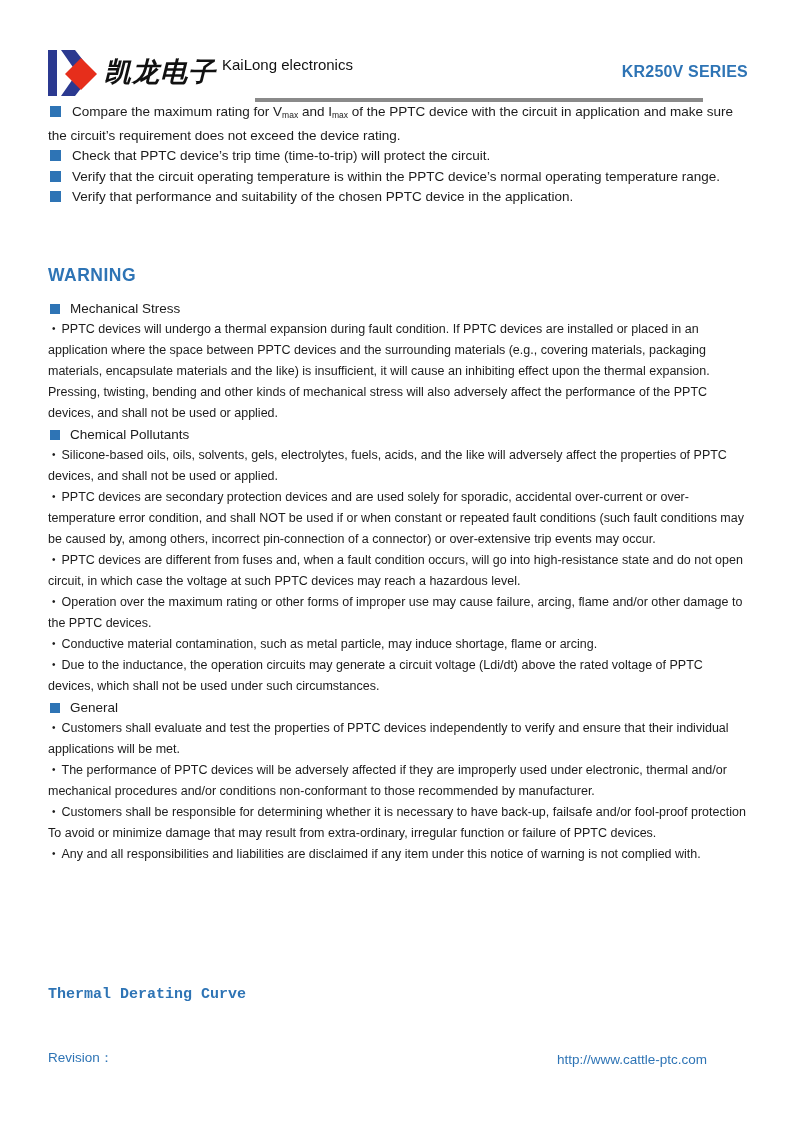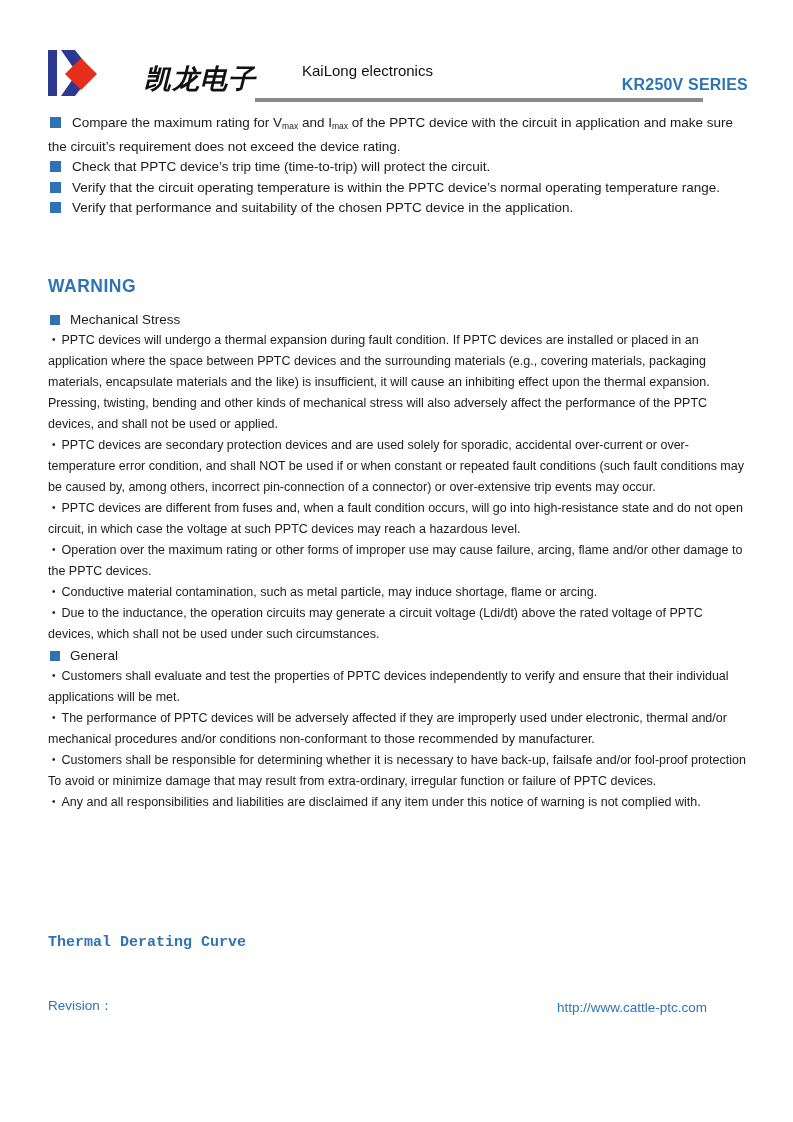--- a/index.html
+++ b/index.html
@@ -7,35 +7,35 @@
   body {
     width: 793px; height: 1122px;
     font-family: "Liberation Sans", sans-serif;
     color: #1c1c1c;
     overflow: hidden;
     position: relative;
   }
   .page { padding: 0 45px 0 48px; }
 
   
-  .header { margin-top: 50px; display: flex; align-items: flex-end; gap: 40px; }
+  .header { margin-top: 50px; display: flex; align-items: center; }
   .logo-mark { width: 52px; height: 46px; flex: 0 0 auto; }
   .logo-cn {
     font-family: "DejaVu Serif", "Liberation Serif", serif;
     font-weight: bold; font-style: italic;
     font-size: 27px; line-height: 1; color: #111;
     margin: 0 6px 4px 4px; letter-spacing: 1px;
   }
   .logo-latin { font-size: 15px; color: #111; margin-bottom: 17px; }
   .header-spacer { flex: 1; }
   .series { font-size: 16px; font-weight: bold; color: #2E74B5; margin-bottom: 2px; letter-spacing: 0.2px; }
   .header-rule { height: 4px; background: #8a8a8a; margin: 2px 45px 0 207px; }
 
   
-  .checklist { margin-top: 11px; }
+  .checklist { margin-top: 0; }
   .check-item { font-size: 13.5px; line-height: 20.5px; color: #1c1c1c; }
   .sq {
     display: inline-block; width: 11px; height: 11px;
     background: #2E74B5; margin: 0 11px 0 2px; vertical-align: -1px;
   }
   .sq.sm { width: 10px; height: 10px; margin: 0 10px 0 2px; }
   sub.mx { font-size: 8.5px; vertical-align: -2px; }
 
   
   .warning-title {
@@ -93,20 +93,24 @@
 
   <h2 class="warning-title">WARNING</h2>
 
   <div class="warning-body">
 
     <section>
       <div class="sec-head"><span class="sq sm"></span><span>Mechanical Stress</span></div>
       <p class="para">PPTC devices will undergo a thermal expansion during fault condition. If PPTC devices are installed or placed in an application where the space between PPTC devices and the surrounding materials (e.g., covering materials, packaging materials, encapsulate materials and the like) is insufficient, it will cause an inhibiting effect upon the thermal expansion. Pressing, twisting, bending and other kinds of mechanical stress will also adversely affect the performance of the PPTC devices, and shall not be used or applied.</p>
     </section>
 
+    <section>
+      <div class="sec-head"><span class="sq sm"></span><span>Chemical Pollutants</span></div>
+      <p class="para">Silicone-based oils, oils, solvents, gels, electrolytes, fuels, acids, and the like will adversely affect the properties of PPTC devices, and shall not be used or applied.</p>
+    </section>
 
     <section>
       <p class="para">PPTC devices are secondary protection devices and are used solely for sporadic, accidental over-current or over-temperature error condition, and shall NOT be used if or when constant or repeated fault conditions (such fault conditions may be caused by, among others, incorrect pin-connection of a connector) or over-extensive trip events may occur.</p>
       <p class="para">PPTC devices are different from fuses and, when a fault condition occurs, will go into high-resistance state and do not open circuit, in which case the voltage at such PPTC devices may reach a hazardous level.</p>
       <p class="para">Operation over the maximum rating or other forms of improper use may cause failure, arcing, flame and/or other damage to the PPTC devices.</p>
       <p class="para">Conductive material contamination, such as metal particle, may induce shortage, flame or arcing.</p>
       <p class="para">Due to the inductance, the operation circuits may generate a circuit voltage (Ldi/dt) above the rated voltage of PPTC devices, which shall not be used under such circumstances.</p>
     </section>
 
     <section>

